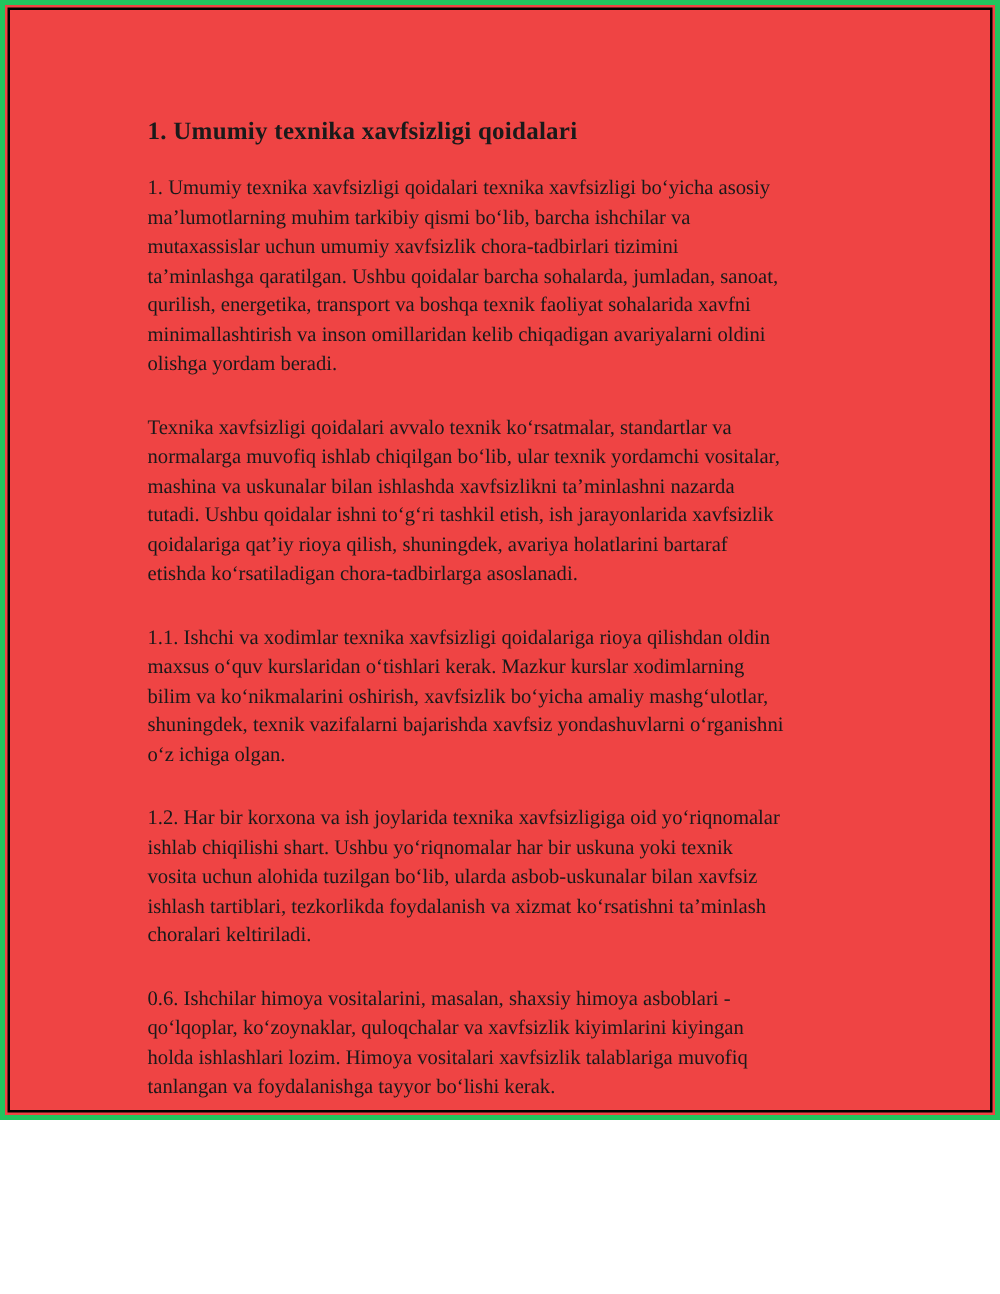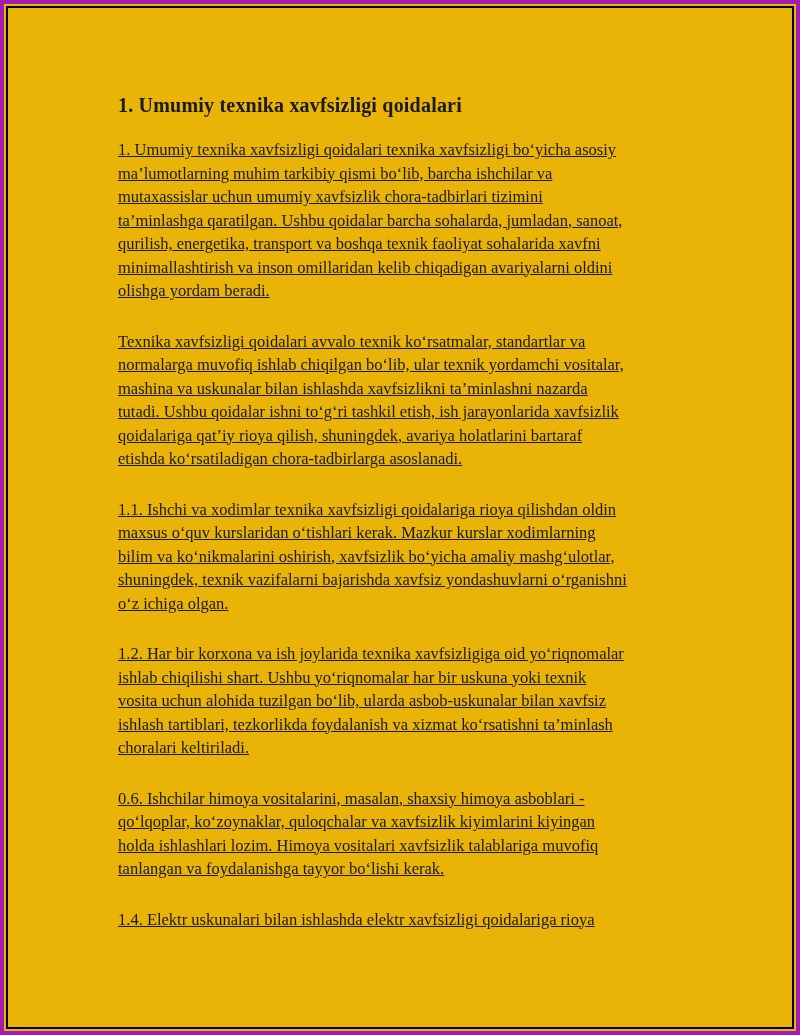--- a/index.html
+++ b/index.html
@@ -3,24 +3,24 @@
 <meta charset="utf-8">
 <style>
   html, body {
     margin: 0;
     padding: 0;
     background: #ffffff;
   }
   .page {
     position: relative;
     width: 800px;
-    height: 1035px;
-    background: #eab308;
+    height: 896px;
+    background: #ef4444;
     box-sizing: border-box;
-    border: 4px solid #a21caf;
+    border: 4px solid #22c55e;
     overflow: hidden;
     font-family: "Liberation Serif", "DejaVu Serif", serif;
   }
   .frame-inner {
     position: absolute;
     top: 2px;
     left: 2px;
     right: 2px;
     bottom: 2px;
     border: 2px solid #000000;
@@ -38,21 +38,20 @@
     line-height: 24px;
     font-weight: bold;
     margin: 0 0 21px 0;
     letter-spacing: 0.2px;
   }
   .para {
     font-size: 16.5px;
     line-height: 23.5px;
     margin: 0 0 27px 0;
     white-space: pre-line;
-    text-decoration: underline;
   }
   .para:last-child {
     margin-bottom: 0;
   }
 </style>
 </head>
 <body>
 
 <div class="page">
   <div class="frame-inner"></div>

